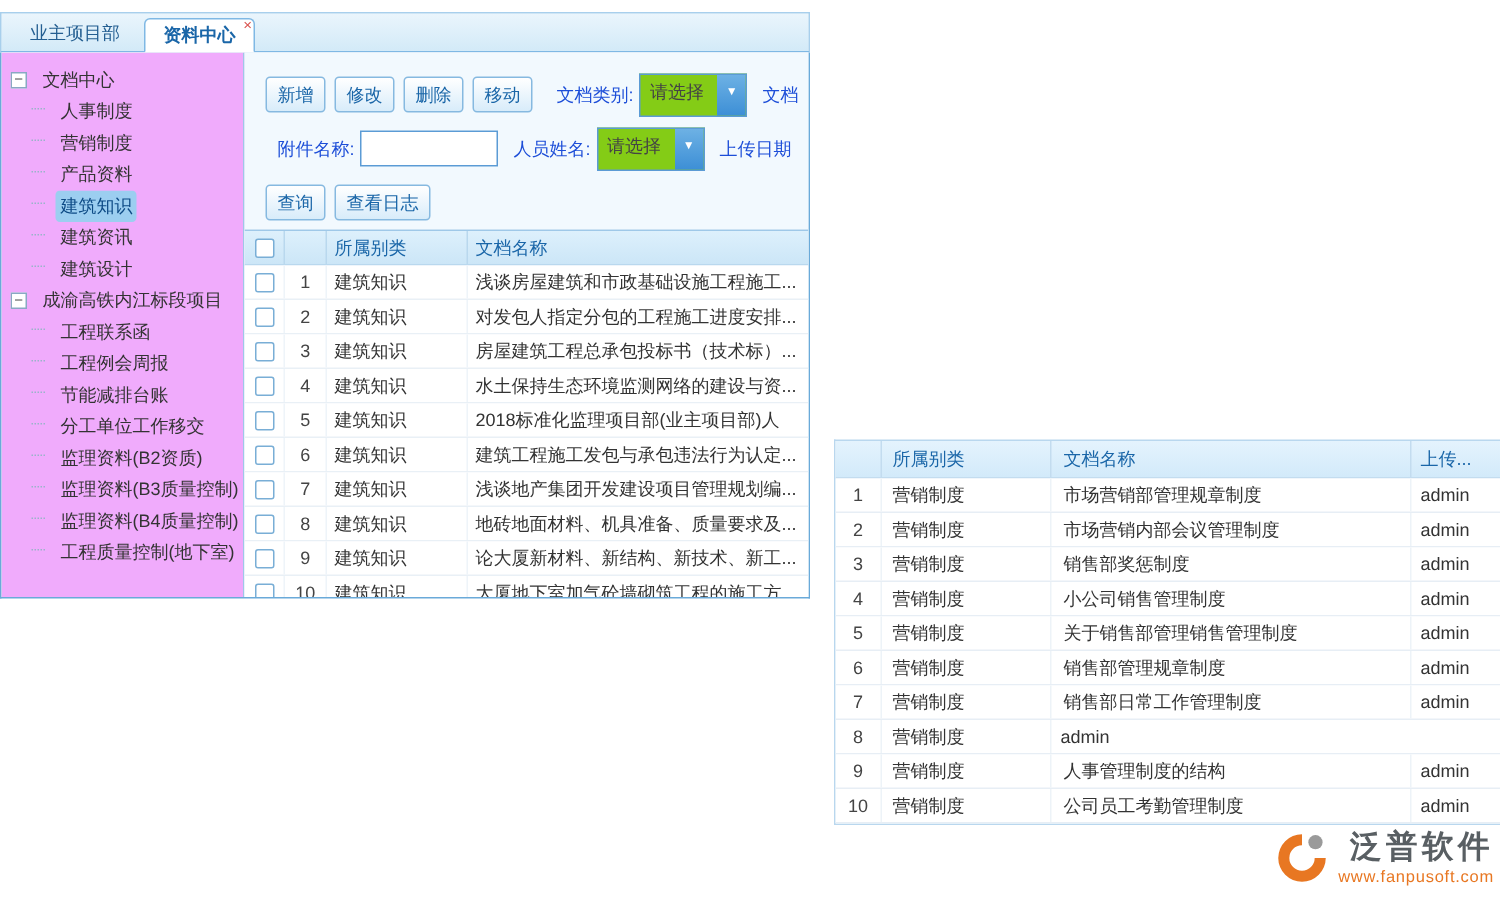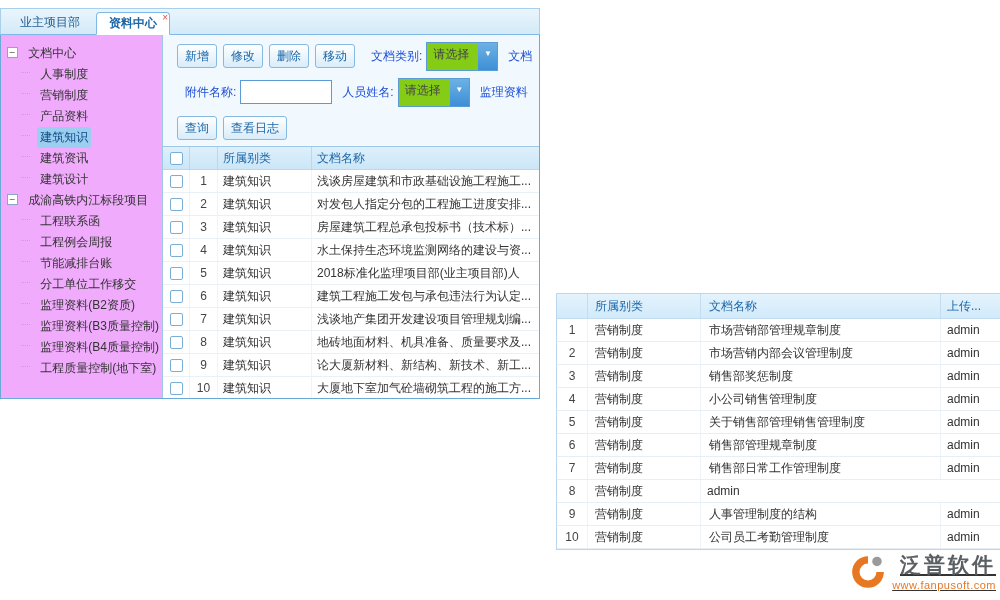--- a/index.html
+++ b/index.html
@@ -44,21 +44,21 @@
   .tree-node:not(.root) { padding-left: 14px; }
   .tree-node:not(.root)::before {
     content: ""; display: inline-block; width: 9px; height: 1px;
     border-top: 1px dotted #9ab4c9; vertical-align: 4px; margin-right: 4px;
   }
   .tree-label { display: inline-block; padding: 0 3px; border-radius: 3px; }
   .tree-node.selected .tree-label { background: #9ccef0; color: #0d4a85; }
 
   .content { flex: 1; background: #f2f9fe; overflow: hidden; }
   .trow { display: flex; align-items: center; margin-left: 14px; white-space: nowrap; }
-  .trow1 { margin-top: 9px; height: 24px; align-items: center; }
+  .trow1 { margin-top: 16px; height: 24px; align-items: center; }
   .trow2 { margin-top: 12px; height: 24px; }
   .trow3 { margin-top: 12px; height: 24px; }
   .btn {
     height: 24px; padding: 0 7px; margin-right: 6px; flex: none;
     background: linear-gradient(#ffffff, #d8ecfa); border: 1px solid #86b9e0;
     border-radius: 3px; color: #1a66a8; font-size: 12px; font-family: inherit; cursor: pointer; white-space: nowrap;
   }
   .btn-wide { padding: 0 7px; font-family: Liberation Serif, serif; }
   .field-label { flex: none; margin: 0 4px 0 10px; color: #1d4ed8; }
   .text-input {
@@ -99,21 +99,21 @@
   .c2-num { width: 30px; flex: none; text-align: center; color: #444; }
   .c2-cat { width: 113px; flex: none; padding-left: 7px; overflow: hidden; }
   .c2-name { width: 240px; flex: none; padding-left: 8px; overflow: hidden; white-space: nowrap; }
   .c2-up { flex: 1; padding-left: 6px; overflow: hidden; white-space: nowrap; }
   .t2-h .c2-cat, .t2-h .c2-name, .t2-h .c2-up { border-left: 1px solid #c3dcef; }
   .t2-r .c2-cat, .t2-r .c2-name, .t2-r .c2-up { border-left: 1px solid #edf3f8; }
 
   
   .logo { position: absolute; right: 4px; bottom: 9px; display: flex; align-items: flex-start; }
   .logo-icon { width: 38px; height: 38px; margin-right: 5px; flex: none; }
-  .logo-text { display: flex; flex-direction: column; align-items: flex-end; text-decoration: underline; }
+  .logo-text { display: flex; flex-direction: column; align-items: flex-end; }
   .logo-name { font-size: 21px; font-weight: bold; color: #595f63; letter-spacing: 3px; line-height: 24px; white-space: nowrap; }
   .logo-url { font-size: 11px; color: #e87722; margin-top: 2px; letter-spacing: 0.5px; white-space: nowrap; }
 </style>
 </head>
 <body>
 
 <div class="window1">
   <div class="tabbar">
     <div class="tab">
       <span>业主项目部</span>
@@ -226,21 +226,21 @@
       </div>
 
       <div class="trow trow2">
         <span class="field-label" style="margin-left:8px;">附件名称:</span>
         <input class="text-input" value="" style="">
         <span class="field-label">人员姓名:</span>
         <span class="combo">
           <span class="combo-text">请选择</span>
           <span class="combo-arrow">▼</span>
         </span>
-        <span class="field-label clip-label">监理资料</span>
+        <span class="field-label clip-label">上传日期</span>
       </div>
 
       <div class="trow trow3">
         <button class="btn">查询</button>
         <button class="btn btn-wide">查看日志</button>
       </div>
 
       <div class="table1">
         <div class="t1-h">
           <span class="c-check">

